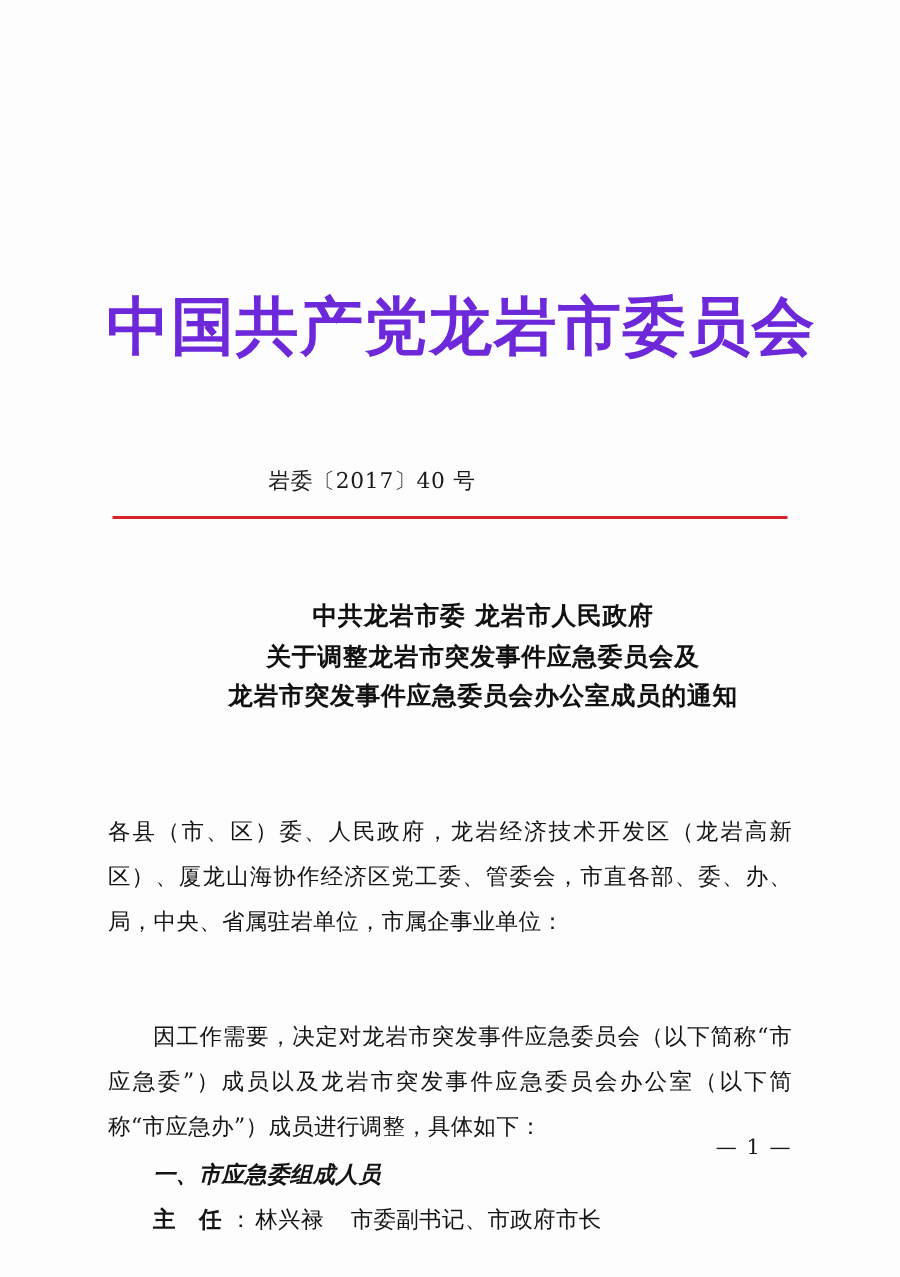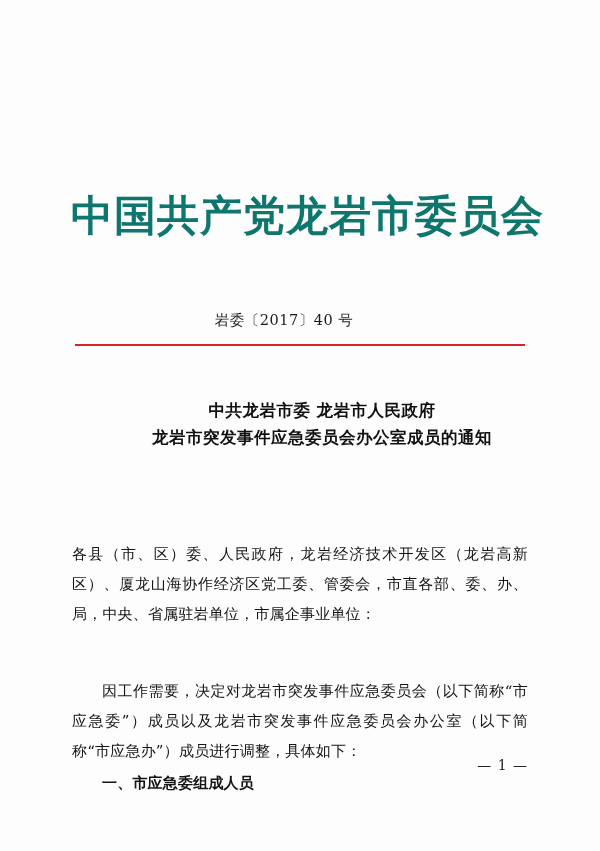--- a/index.html
+++ b/index.html
@@ -23,39 +23,38 @@
     box-sizing: border-box;
   }
   .masthead {
     position: absolute;
     top: 195px;
     left: 0;
     width: 600px;
     text-align: center;
   }
   .masthead-title {
-    color: #0f766e;
-    font-family: Liberation Mono, monospace;
+    color: #6d28d9;
+    font-family: Liberation Serif, serif;
     font-weight: bold;
     font-size: 42px;
     letter-spacing: 1px;
     line-height: 1.18;
     white-space: nowrap;
     padding-left: 15px;
   }
   .doc-number {
     position: absolute;
     top: 311px;
     left: 0;
     width: 496px;
     text-align: center;
     font-size: 14.5px;
     color: #1a1a1a;
     letter-spacing: 0.5px;
-    padding-left: 36px;
   }
   .red-rule {
     position: absolute;
     top: 344px;
     left: 75px;
     width: 450px;
     height: 2px;
     background: #d8232a;
   }
   .title-block {
@@ -91,20 +90,21 @@
     text-justify: inter-ideograph;
   }
   .indent {
     text-indent: 2em;
     margin-top: 47px;
   }
   .heading-item {
     text-indent: 2em;
     font-weight: bold;
     margin-top: 2px;
+    font-style: italic;
   }
   .role-line {
     text-indent: 2em;
   }
   .role-label {
     font-weight: bold;
     letter-spacing: 0.35em;
   }
   .role-name {
     margin-left: 2px;
@@ -130,24 +130,28 @@
   <div class="masthead">
     <div class="masthead-title">中国共产党龙岩市委员会</div>
   </div>
 
   <div class="doc-number">岩委〔2017〕40 号</div>
 
   <div class="red-rule"></div>
 
   <div class="title-block">
     <span class="title-line">中共龙岩市委   龙岩市人民政府</span>
+    <span class="title-line">关于调整龙岩市突发事件应急委员会及</span>
     <span class="title-line">龙岩市突发事件应急委员会办公室成员的通知</span>
   </div>
 
   <div class="body-block">
     <p class="para">各县（市、区）委、人民政府，龙岩经济技术开发区（龙岩高新区）、厦龙山海协作经济区党工委、管委会，市直各部、委、办、局，中央、省属驻岩单位，市属企事业单位：</p>
     <p class="para indent">因工作需要，决定对龙岩市突发事件应急委员会（以下简称“市应急委”）成员以及龙岩市突发事件应急委员会办公室（以下简称“市应急办”）成员进行调整，具体如下：</p>
     <p class="para heading-item">一、市应急委组成人员</p>
+    <p class="para role-line">
+      <span class="role-label">主 任</span><span>：</span><span class="role-name">林兴禄</span><span class="role-sep"></span><span>市委副书记、市政府市长</span>
+    </p>
   </div>
 
   <div class="page-number">— 1 —</div>
 
 </div>
 
 </body></html>

